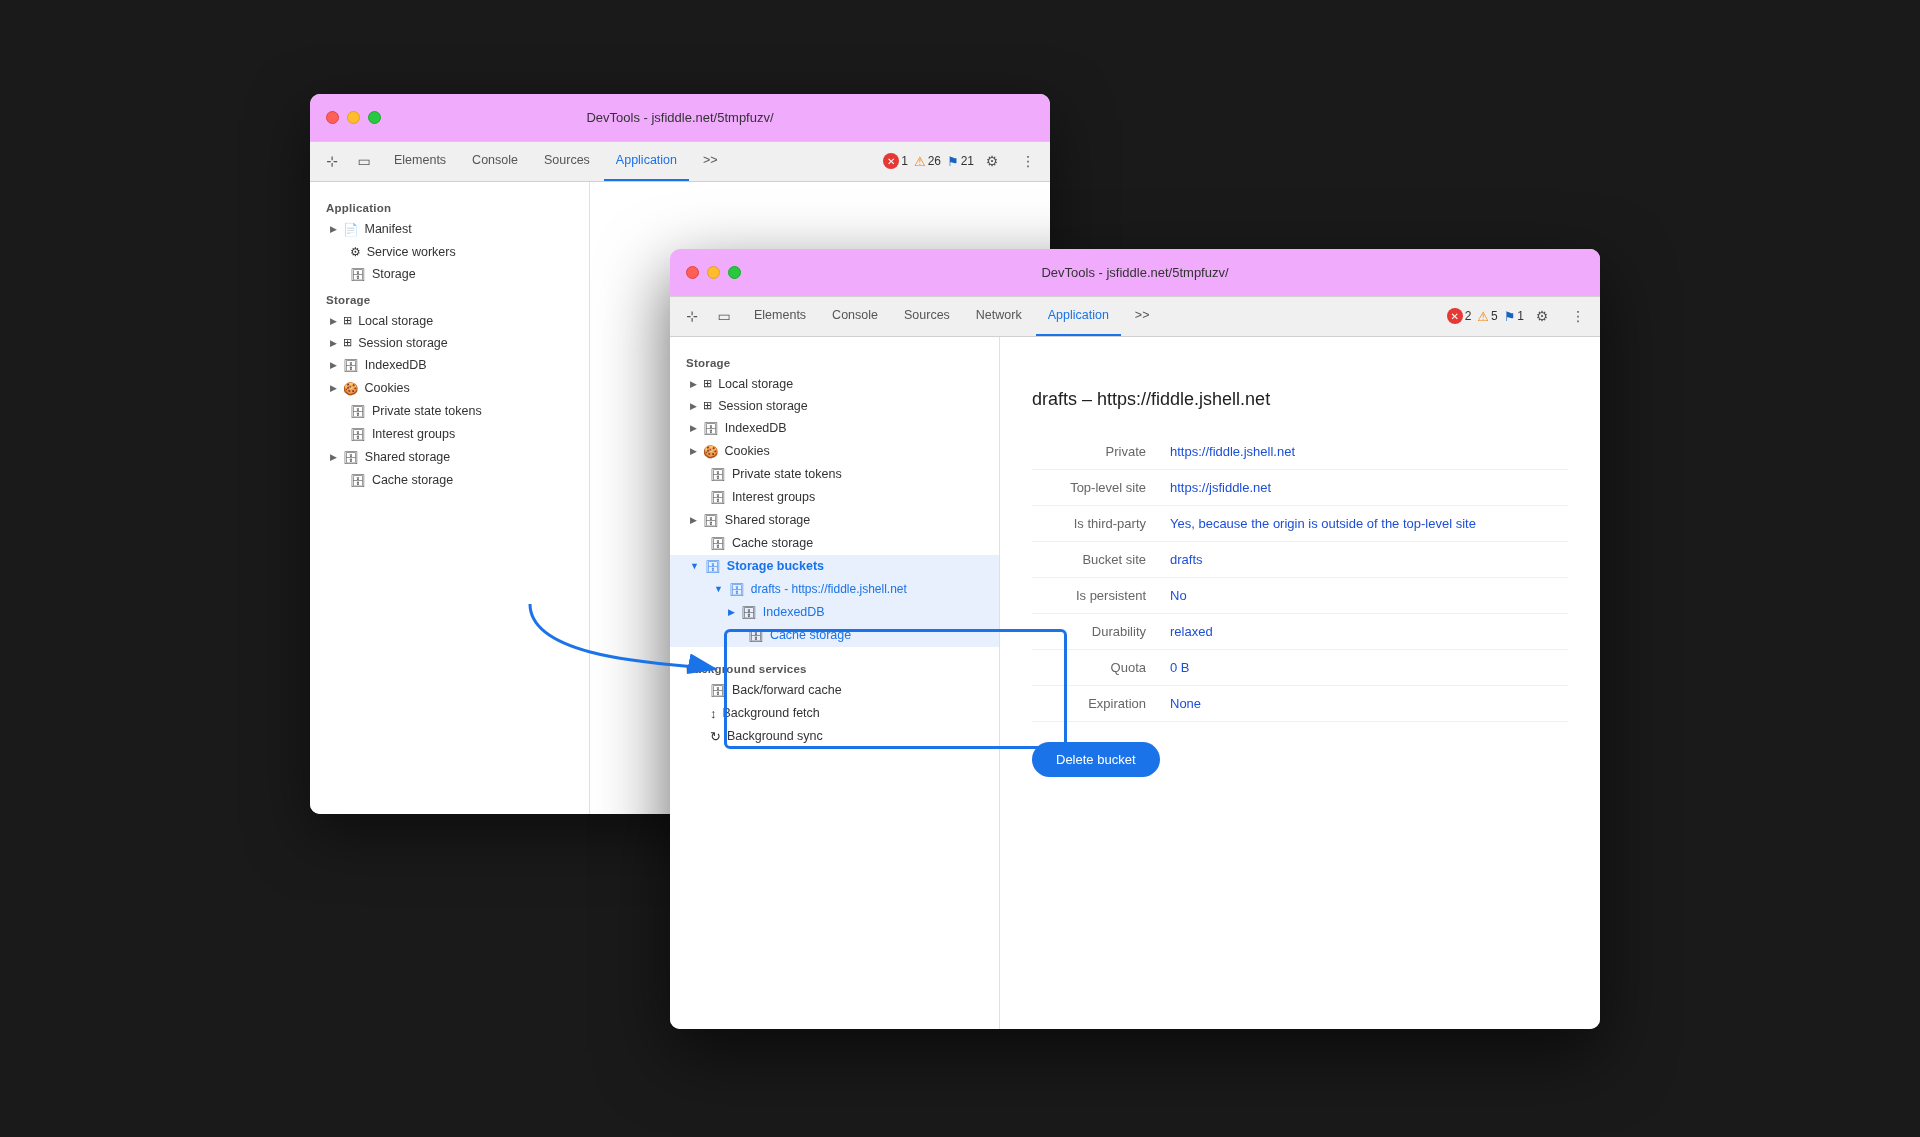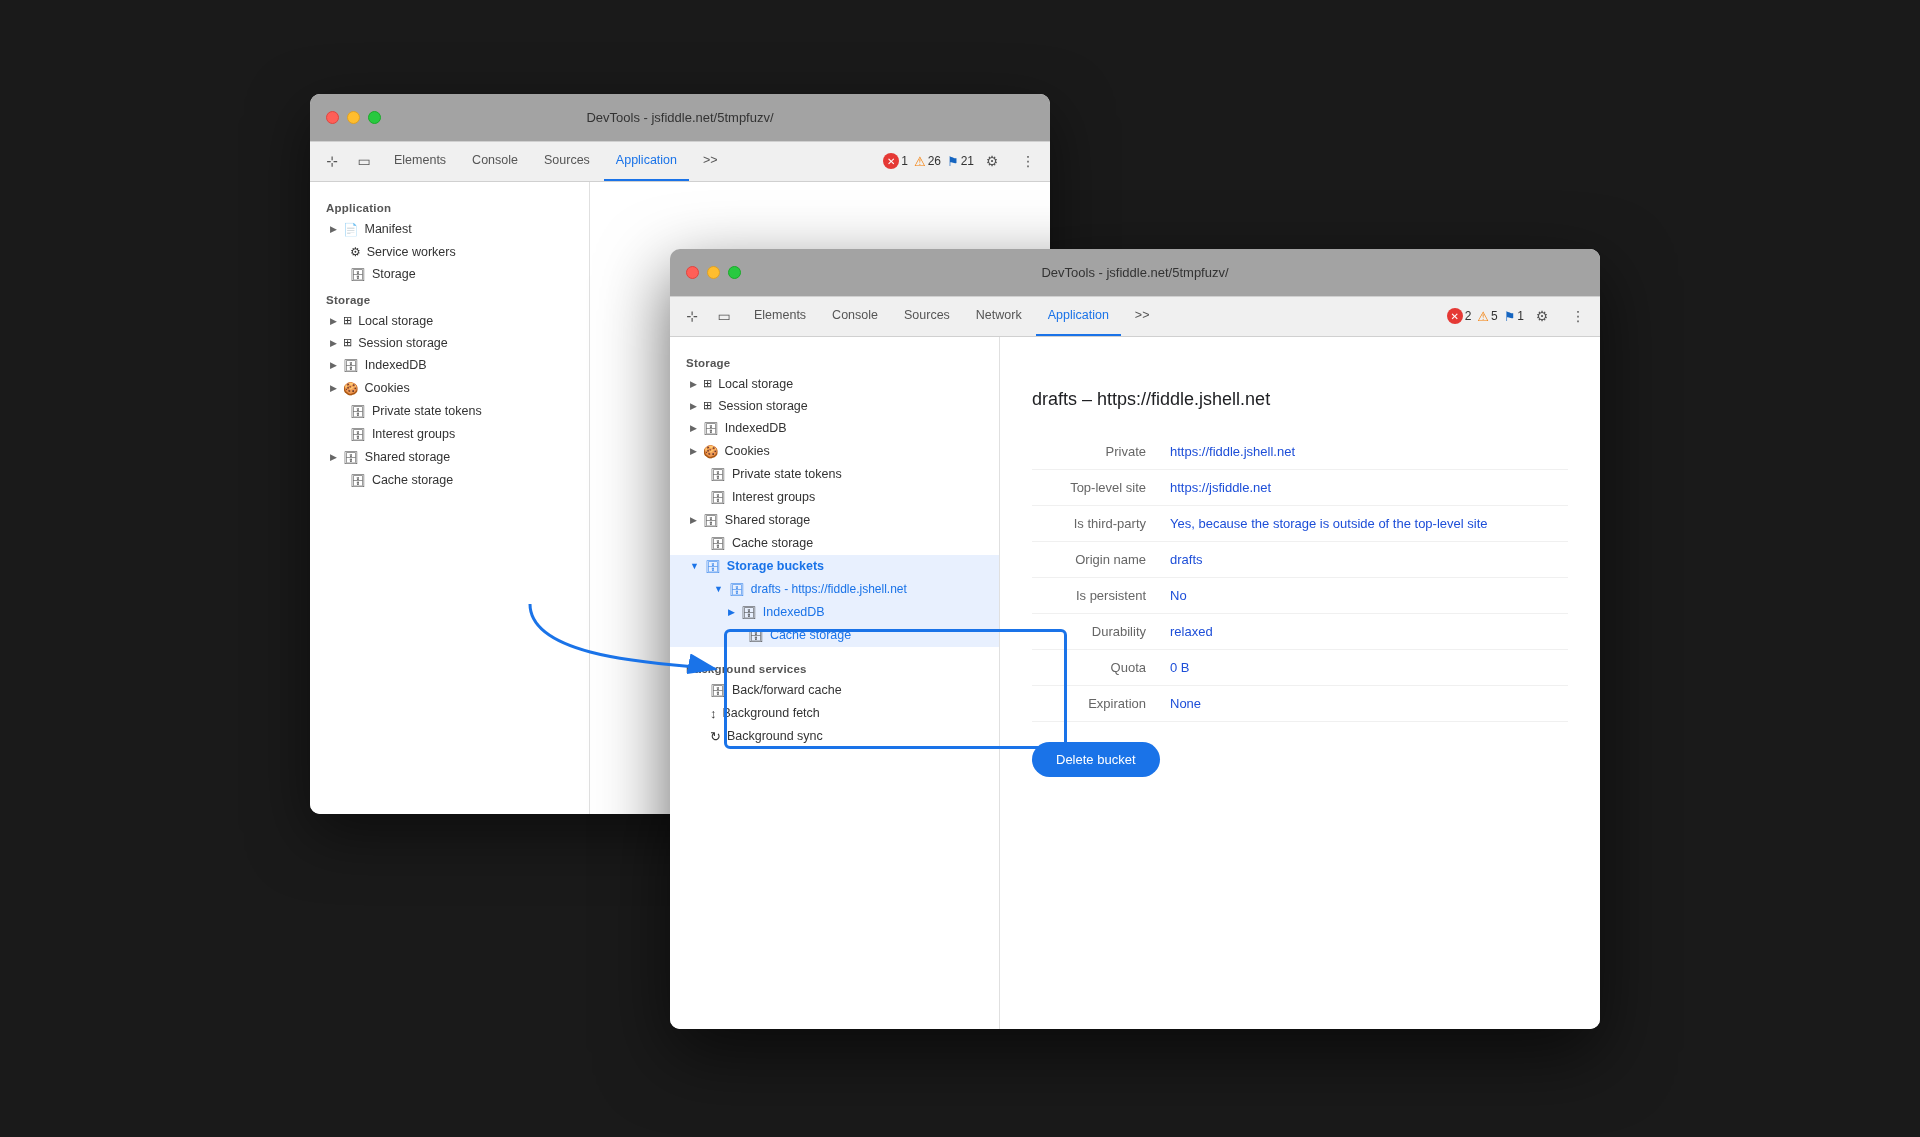--- a/index.html
+++ b/index.html
@@ -26,21 +26,21 @@
       left: 0;
       width: 740px;
       height: 720px;
       background: #f5f5f5;
       border-radius: 10px;
       box-shadow: 0 20px 60px rgba(0,0,0,0.5);
       overflow: hidden;
     }
 
     .window-titlebar {
-      background: #a3a3a3;
+      background: #f0abfc;
       height: 48px;
       display: flex;
       align-items: center;
       padding: 0 16px;
       border-bottom: 1px solid #d0d0d0;
       position: relative;
     }
 
     .traffic-lights {
       display: flex;
@@ -500,24 +500,24 @@
             <tr>
               <td>Private</td>
               <td>https://fiddle.jshell.net</td>
             </tr>
             <tr>
               <td>Top-level site</td>
               <td>https://jsfiddle.net</td>
             </tr>
             <tr>
               <td>Is third-party</td>
-              <td>Yes, because the storage is outside of the top-level site</td>
-            </tr>
-            <tr>
-              <td>Origin name</td>
+              <td>Yes, because the origin is outside of the top-level site</td>
+            </tr>
+            <tr>
+              <td>Bucket site</td>
               <td>drafts</td>
             </tr>
             <tr>
               <td>Is persistent</td>
               <td>No</td>
             </tr>
             <tr>
               <td>Durability</td>
               <td>relaxed</td>
             </tr>

